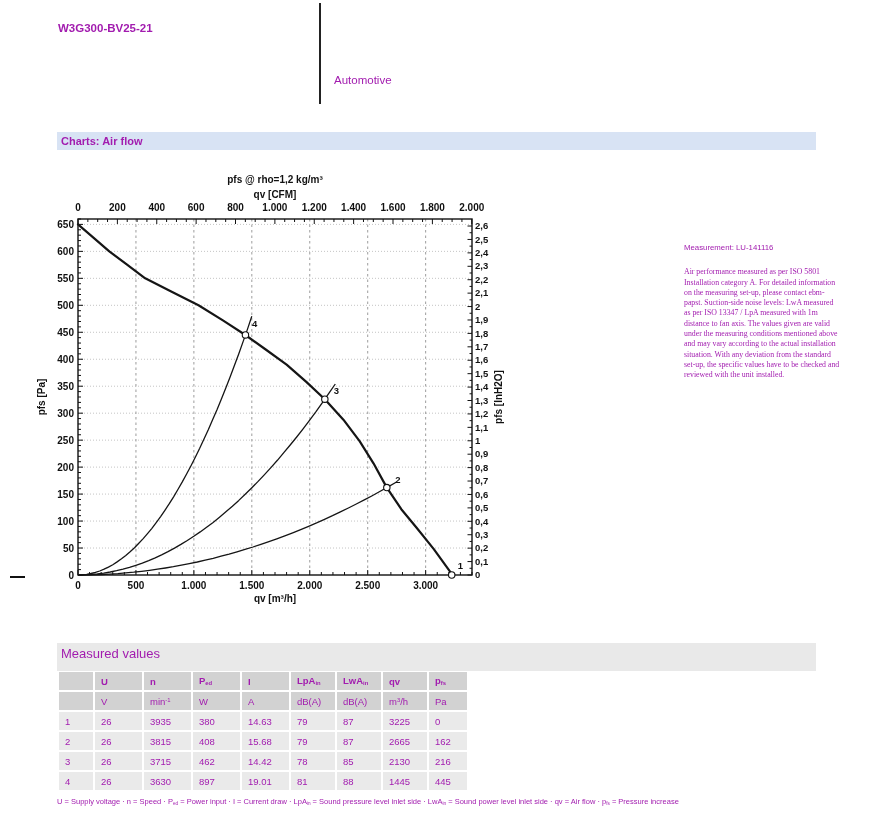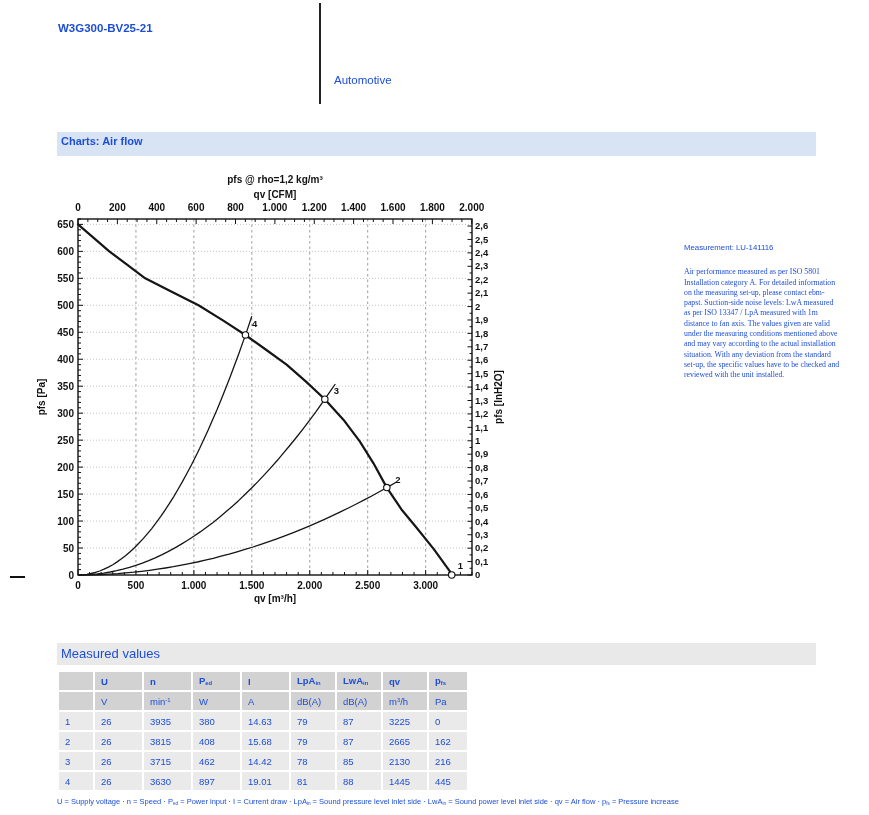--- a/index.html
+++ b/index.html
@@ -1,25 +1,25 @@
 <!DOCTYPE html>
 <html><head>
 <meta charset="utf-8">
 <style>
   html,body{margin:0;padding:0;background:#fff;}
   .page{position:relative;width:869px;height:815px;background:#fff;overflow:hidden;
-        font-family:"Liberation Sans",sans-serif;color:#1d4ed8;}
+        font-family:"Liberation Sans",sans-serif;color:#a21caf;}
   .part-number{position:absolute;left:58px;top:22px;font-size:11.5px;font-weight:bold;}
   .v-divider{position:absolute;left:319px;top:3px;width:2px;height:101px;background:#222;}
   .product-title{position:absolute;left:334px;top:8px;font-size:28px;font-weight:normal;letter-spacing:0px;}
   .product-subtitle{position:absolute;left:334px;top:74px;font-size:11.5px;}
-  .section-bar{position:absolute;left:57px;width:759px;height:24px;line-height:18px;
+  .section-bar{position:absolute;left:57px;width:759px;height:18px;line-height:18px;
                padding-left:4px;box-sizing:border-box;}
   .bar-charts{top:132px;font-size:11px;font-weight:bold;}
-  .bar-measured{top:643px;height:22px;line-height:21px;font-size:13px;font-weight:normal;}
+  .bar-measured{top:643px;height:28px;line-height:21px;font-size:13px;font-weight:normal;}
   .chart-svg{position:absolute;left:8px;top:163px;}
   .note{position:absolute;left:684px;top:243px;width:156px;font-size:7.8px;line-height:10.3px;}
   .note-title{margin:0 0 14px 0;}
   .note-body{margin:0;font-family:Liberation Serif, serif;}
   .mv-table{position:absolute;left:57px;top:670px;border-collapse:separate;border-spacing:2px;}
   .mv-table td{height:18px;padding:0 0 0 6px;font-size:9.5px;vertical-align:middle;white-space:nowrap;}
   .mv-table .hdr td{background:#d2d2d2;font-weight:bold;}
   .mv-table .unit td{background:#d2d2d2;font-weight:normal;}
   .mv-table .data td{background:#eaeaea;}
   .seg-sub{font-size:0.62em;vertical-align:-0.25em;}

